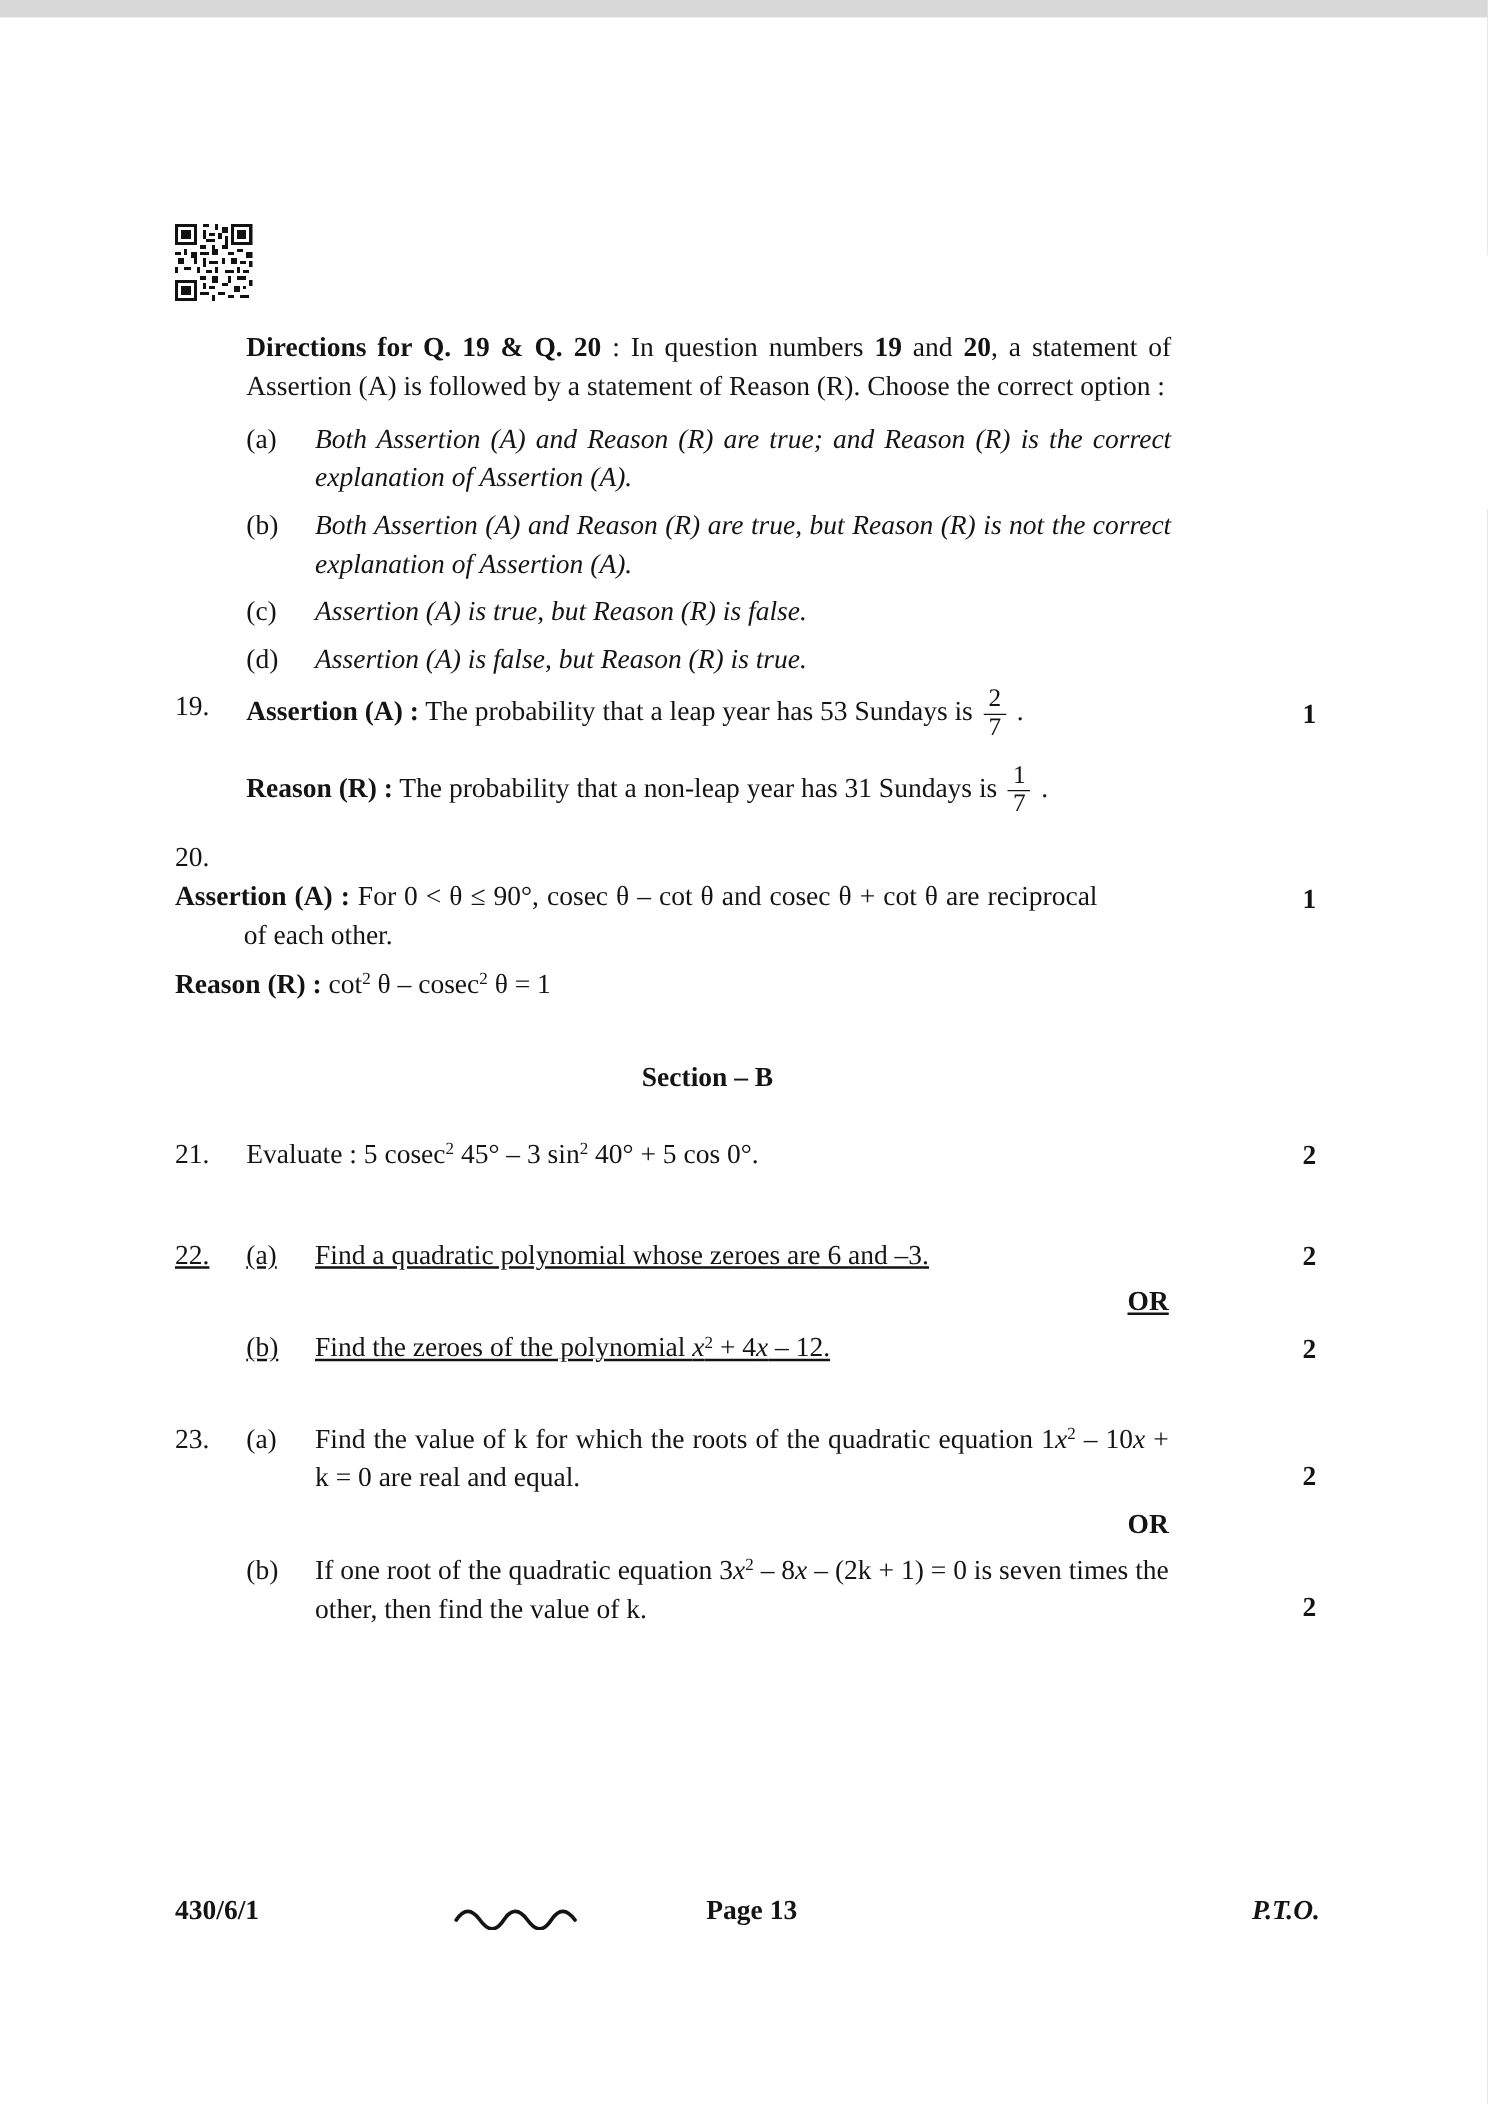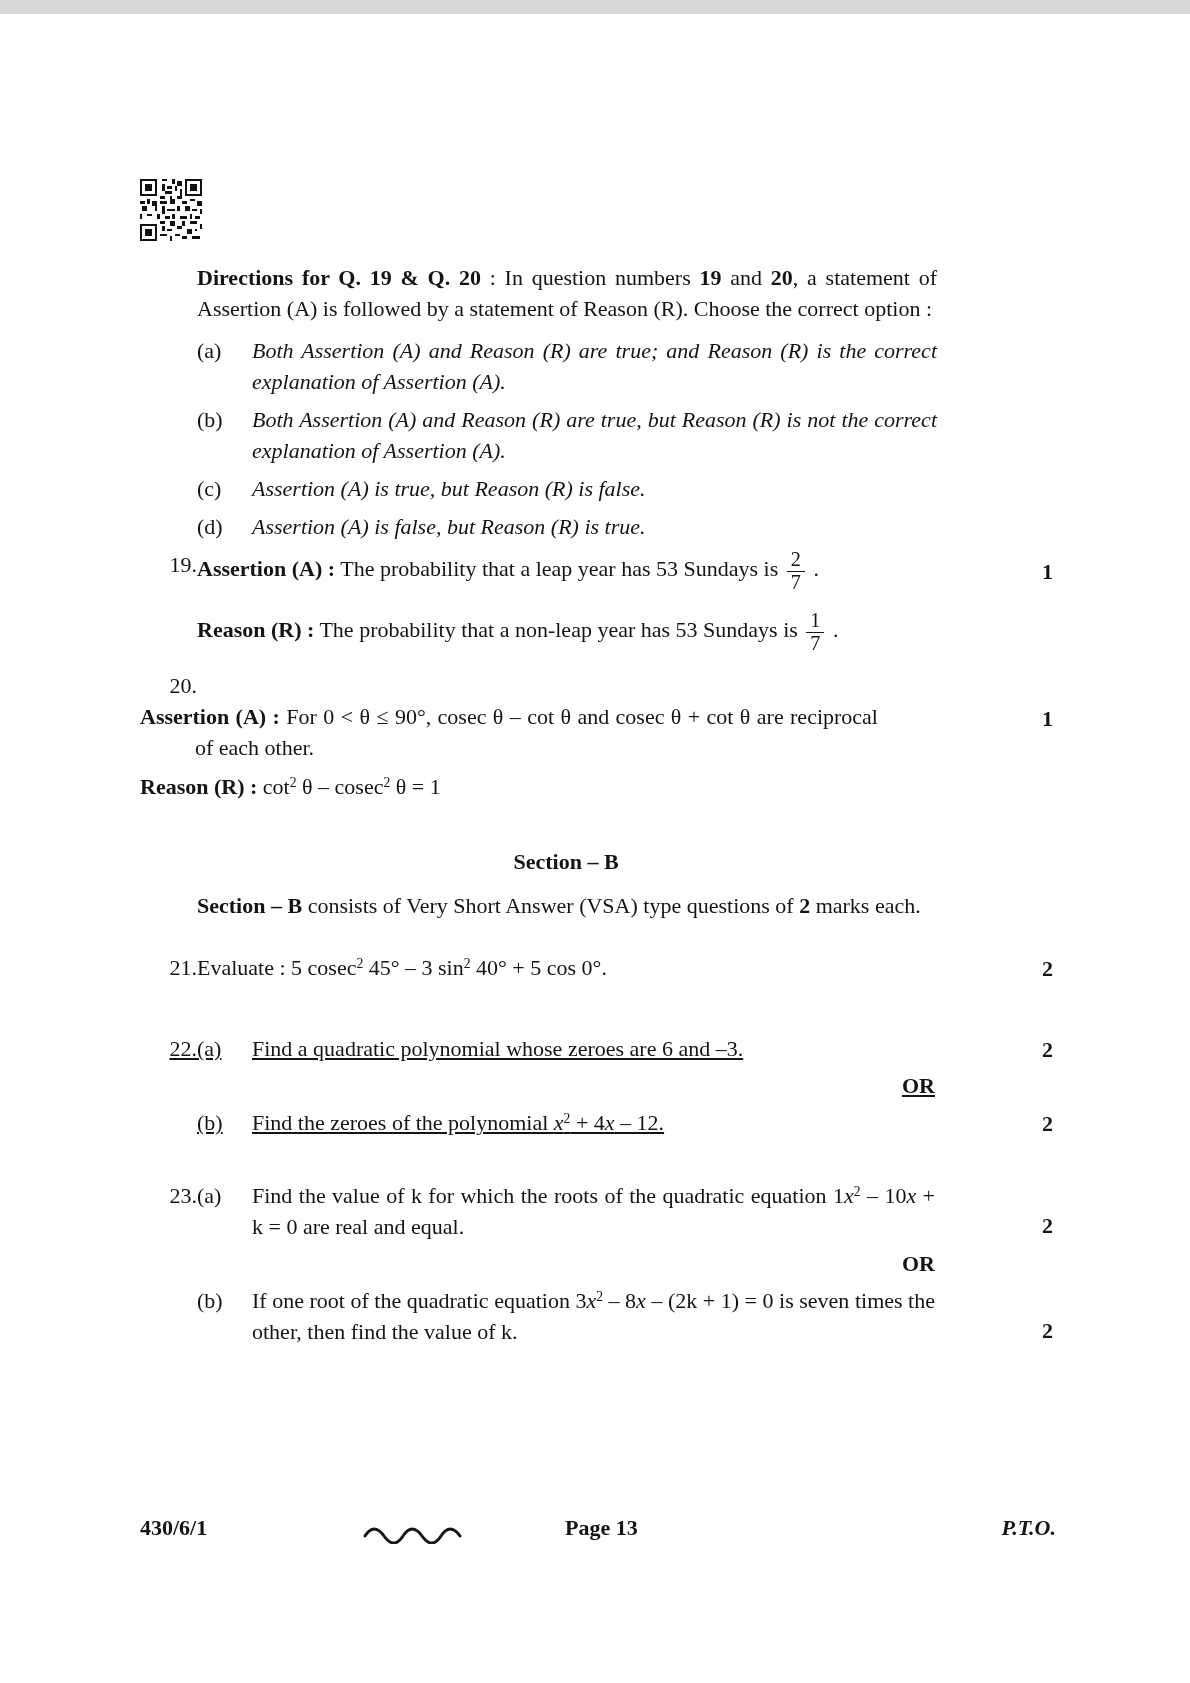--- a/index.html
+++ b/index.html
@@ -21,21 +21,21 @@
   i{font-style:italic;}
   sup{font-size:0.62em;line-height:0;vertical-align:baseline;position:relative;top:-0.55em;}
 
   .dirs{margin-left:57px;width:740px;text-align:justify;}
   .opts{margin-left:57px;width:740px;margin-top:11px;}
   .opt{display:flex;margin-bottom:7px;}
   .optlabel{width:55px;flex:none;}
   .opttext{width:685px;text-align:justify;font-style:italic;}
 
   .q{position:relative;display:flex;}
-  .qnum{width:57px;flex:none;text-align:right;}
+  .qnum{width:57px;flex:none;}
   .qbody{width:738px;flex:none;}
   .mark{position:absolute;right:0;font-weight:bold;}
   .mark-mid{top:50%;transform:translateY(-50%);}
   .mark-line2{top:33px;}
   .mark-top{top:1px;}
 
   .hang{padding-left:55px;text-indent:-55px;text-align:justify;}
 
   .q19a{margin-top:2px;}
   .q19r{margin-top:16px;}
@@ -174,38 +174,37 @@
         <div class="hang"><b>Assertion (A) :</b><span> The probability that a leap year has 53 Sundays is </span><span class="frac">
               <span class="fnum">2</span>
               <span class="fden">7</span>
             </span><span> .</span></div>
       </div>
       <span class="mark mark-mid">1</span>
     </div>
     <div class="q q19r">
       <div class="qnum"></div>
       <div class="qbody">
-        <div class="hang"><b>Reason (R) :</b><span> The probability that a non-leap year has 53 Sundays is </span><span class="frac">
+        <div class="hang"><b>Reason (R) :</b><span> The probability that a non-leap year has 31 Sundays is </span><span class="frac">
               <span class="fnum">1</span>
               <span class="fden">7</span>
             </span><span> .</span></div>
       </div>
     </div>
 
     <div class="q q20">
       <div class="qnum">20.</div>
       <div class="qbody">
         <div class="hang"><b>Assertion (A) :</b><span> For 0 &lt; θ ≤ 90°, cosec θ – cot θ and cosec θ + cot θ are reciprocal of each other.</span></div>
         <div class="hang reason"><b>Reason (R) :</b><span> cot</span><sup>2</sup><span> θ – cosec</span><sup>2</sup><span> θ = 1</span></div>
       </div>
       <span class="mark mark-line2">1</span>
     </div>
 
     <div class="sechead">Section – B</div>
-    <div class="intro"><b>Section – B</b><span> consists of Very Short Answer (VSA) type questions of </span><b>2</b><span> marks each.</span></div>
 
     <div class="q q21">
       <div class="qnum">21.</div>
       <div class="qbody">
         <div><span>Evaluate : 5 cosec</span><sup>2</sup><span> 45° – 3 sin</span><sup>2</sup><span> 40° + 5 cos 0°.</span></div>
       </div>
       <span class="mark mark-top">2</span>
     </div>
 
     <div class="q q22">

